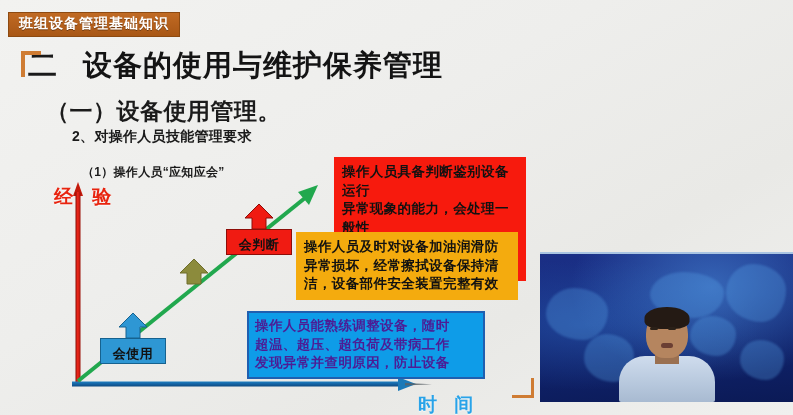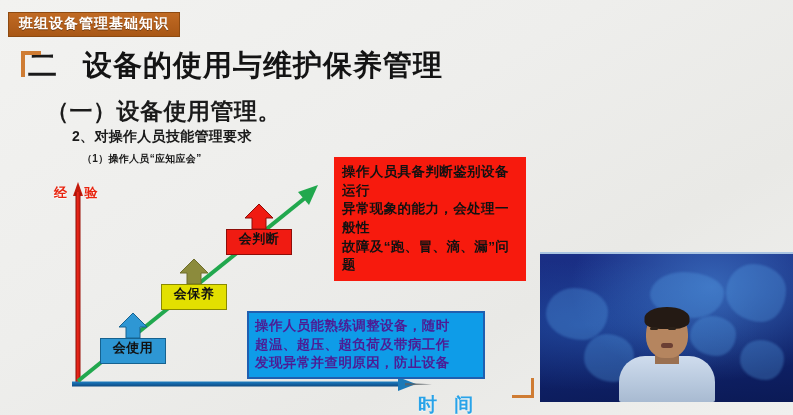--- a/index.html
+++ b/index.html
@@ -102,42 +102,42 @@
     left: 72px;
     top: 128px;
     font-size: 14px;
     font-weight: bold;
     color: #1b1b1b;
     letter-spacing: 0.3px;
   }
   .sub-3 {
     position: absolute;
     left: 82px;
-    top: 152px;
-    font-size: 10px;
+    top: 164px;
+    font-size: 12px;
     font-weight: bold;
     color: #1b1b1b;
     letter-spacing: 0.3px;
   }
 
   
   .chart {
     position: absolute;
     left: 0;
     top: 0;
     width: 793px;
     height: 415px;
     pointer-events: none;
   }
 
   .axis-label-y {
     position: absolute;
     left: 54px;
     top: 184px;
-    font-size: 13px;
+    font-size: 19px;
     font-weight: bold;
     color: #e8240f;
     letter-spacing: 7px;
     text-shadow: 0 1px 1px rgba(255,255,255,.8);
     text-align: center;
   }
   .axis-label-x {
     position: absolute;
     left: 418px;
     top: 392px;
@@ -149,21 +149,21 @@
   }
 
   
   .step {
     position: absolute;
     width: 66px;
     height: 26px;
     border: 1px solid;
     box-sizing: border-box;
     display: flex;
-    align-items: flex-start;
+    align-items: flex-end;
     justify-content: center;
     font-size: 13px;
     font-weight: bold;
     color: #111111;
     letter-spacing: 0.5px;
   }
   .step-use {
     left: 100px;
     top: 338px;
     background: #2e97d4;
@@ -405,33 +405,35 @@
       <polygon points="259,204 245,218 252,218 252,229 266,229 266,218 273,218" fill="#f01b12" stroke="#8e0d08" stroke-width="1"></polygon>
     </g>
   </svg>
 
   <div class="axis-label-y">经 验</div>
   <div class="axis-label-x">时 间</div>
 
   <div class="step step-use">
     <span>会使用</span>
   </div>
-  <div class="step step-maintain">
-    <span>会保养</span>
-  </div>
   <div class="step step-judge">
     <span>会判断</span>
   </div>
 
   <div class="infobox infobox-red">
     <div>操作人员具备判断鉴别设备运行</div>
     <div>异常现象的能力，会处理一般性</div>
     <div>故障及“跑、冒、滴、漏”问题</div>
   </div>
 
+  <div class="infobox infobox-yellow">
+    <div>操作人员及时对设备加油润滑防</div>
+    <div>异常损坏，经常擦拭设备保持清</div>
+    <div>洁，设备部件安全装置完整有效</div>
+  </div>
 
   <div class="infobox infobox-blue">
     <div>操作人员能熟练调整设备，随时</div>
     <div>超温、超压、超负荷及带病工作</div>
     <div>发现异常并查明原因，防止设备</div>
   </div>
 
   <div class="corner-bracket-bl"></div>
 
   <div class="video-inset">

